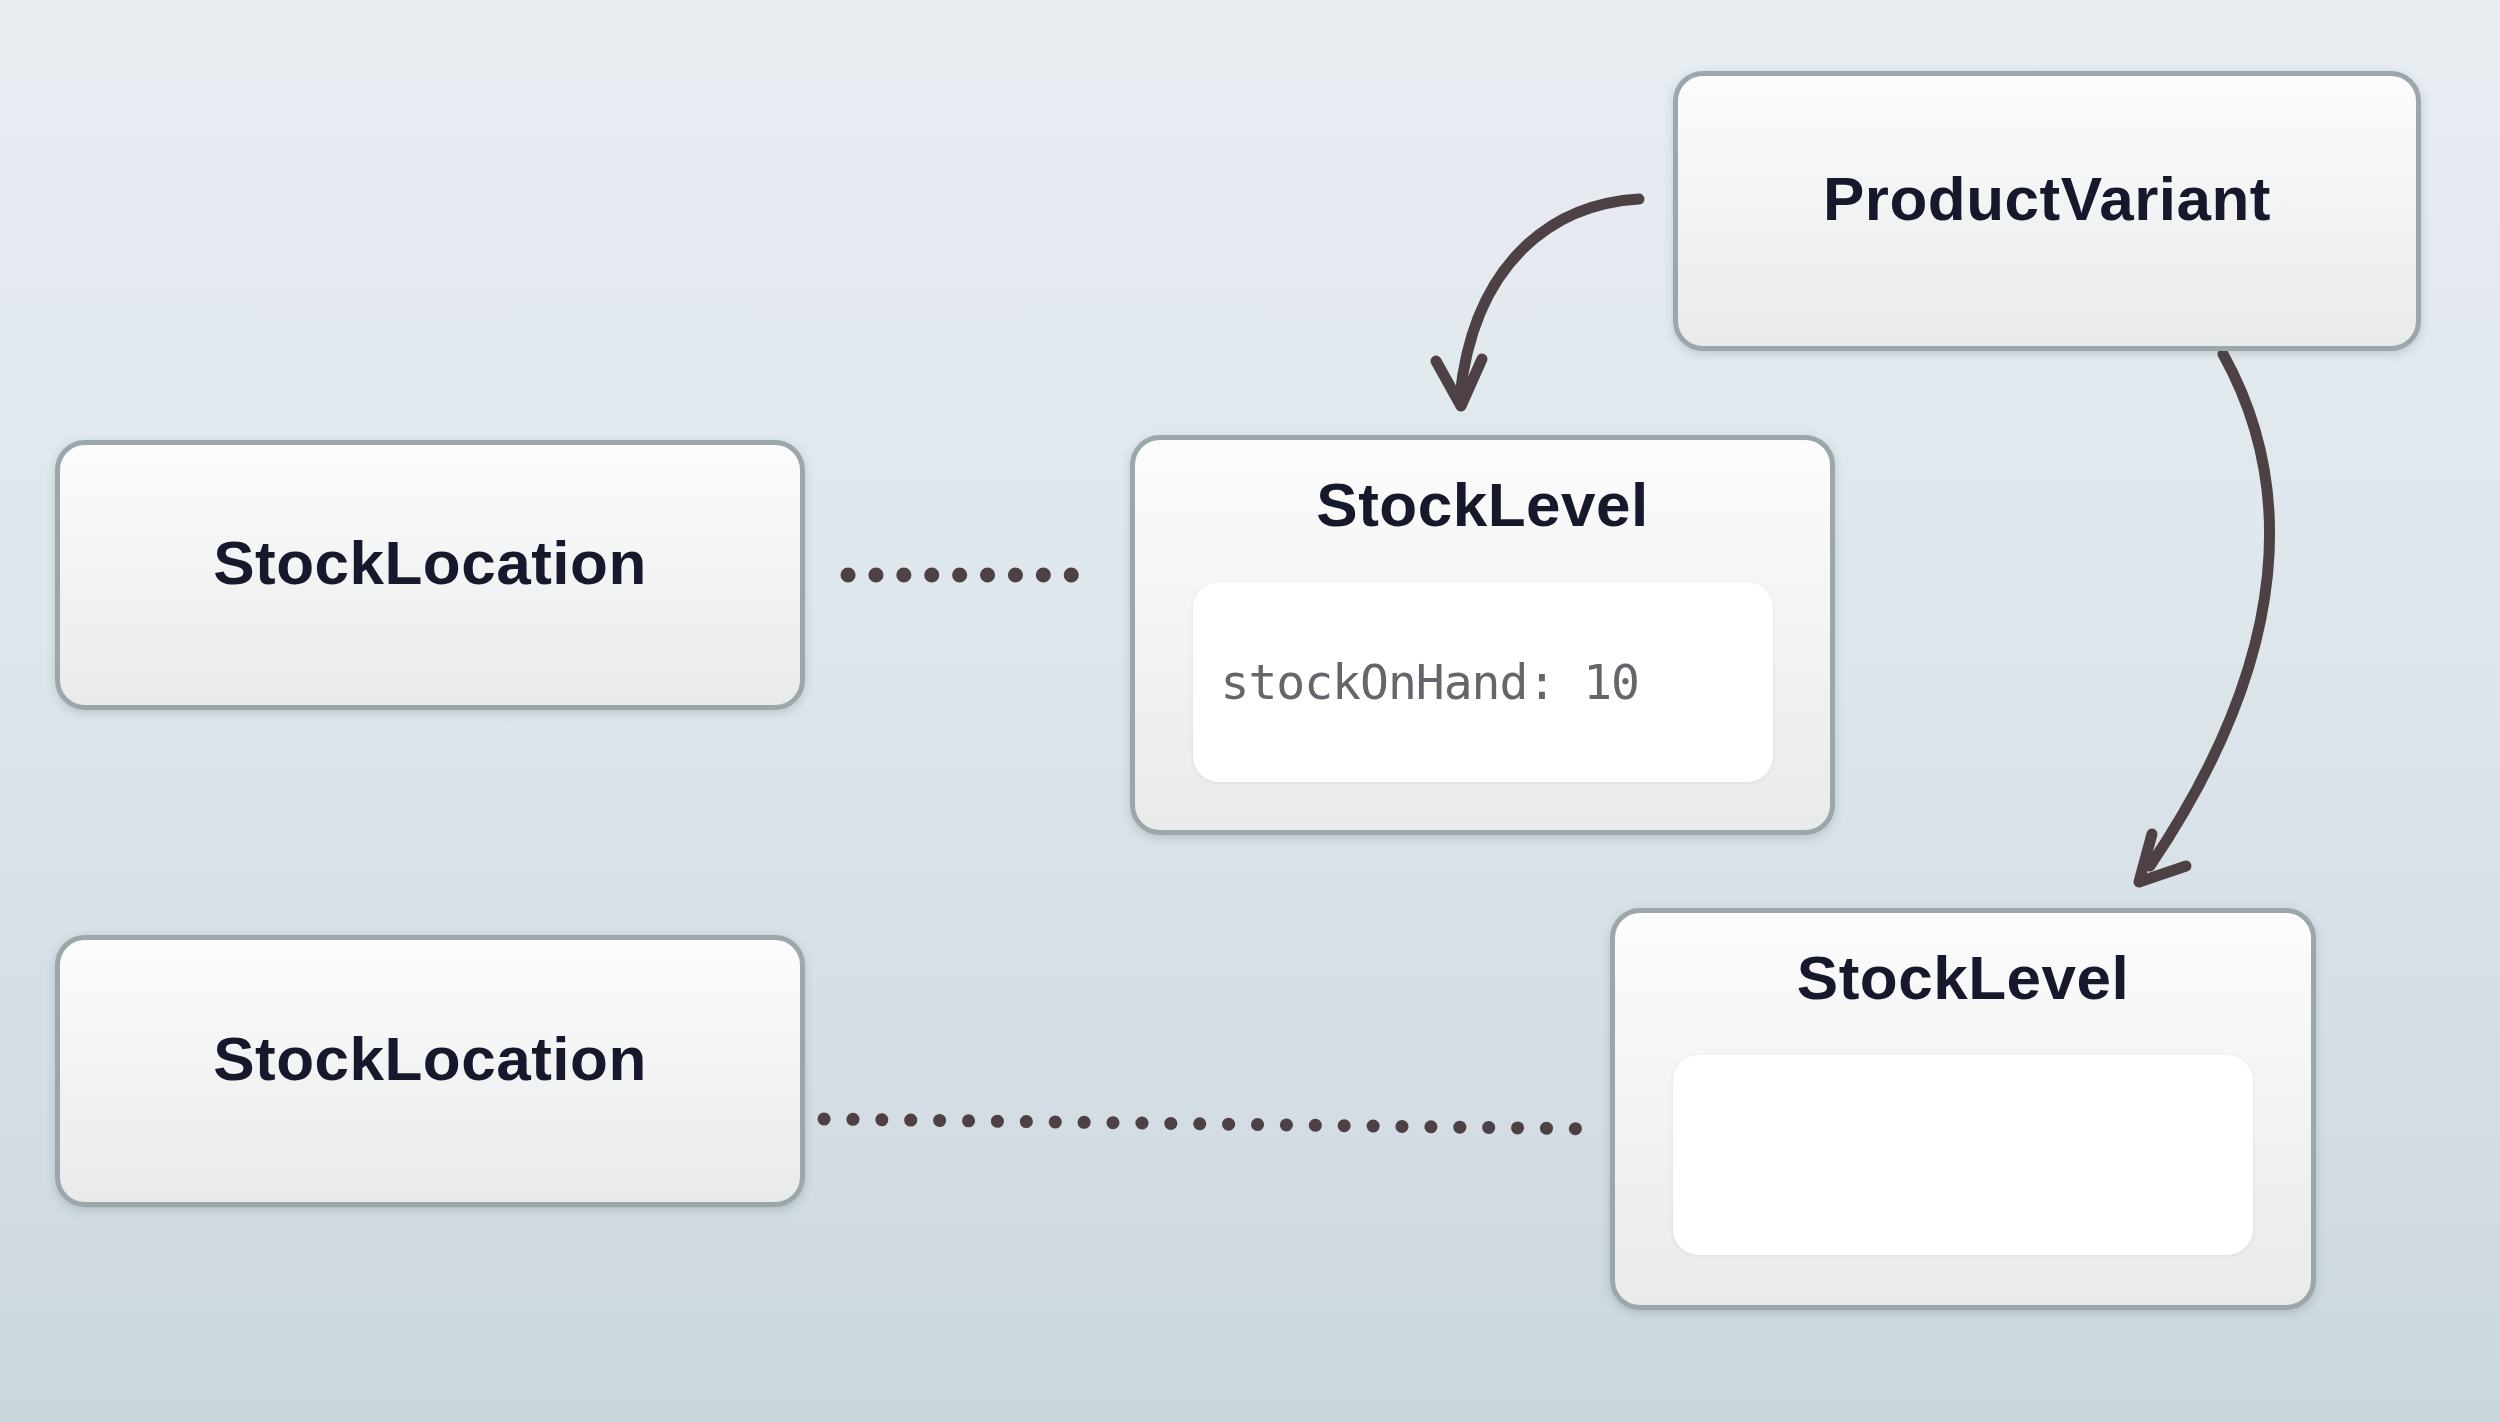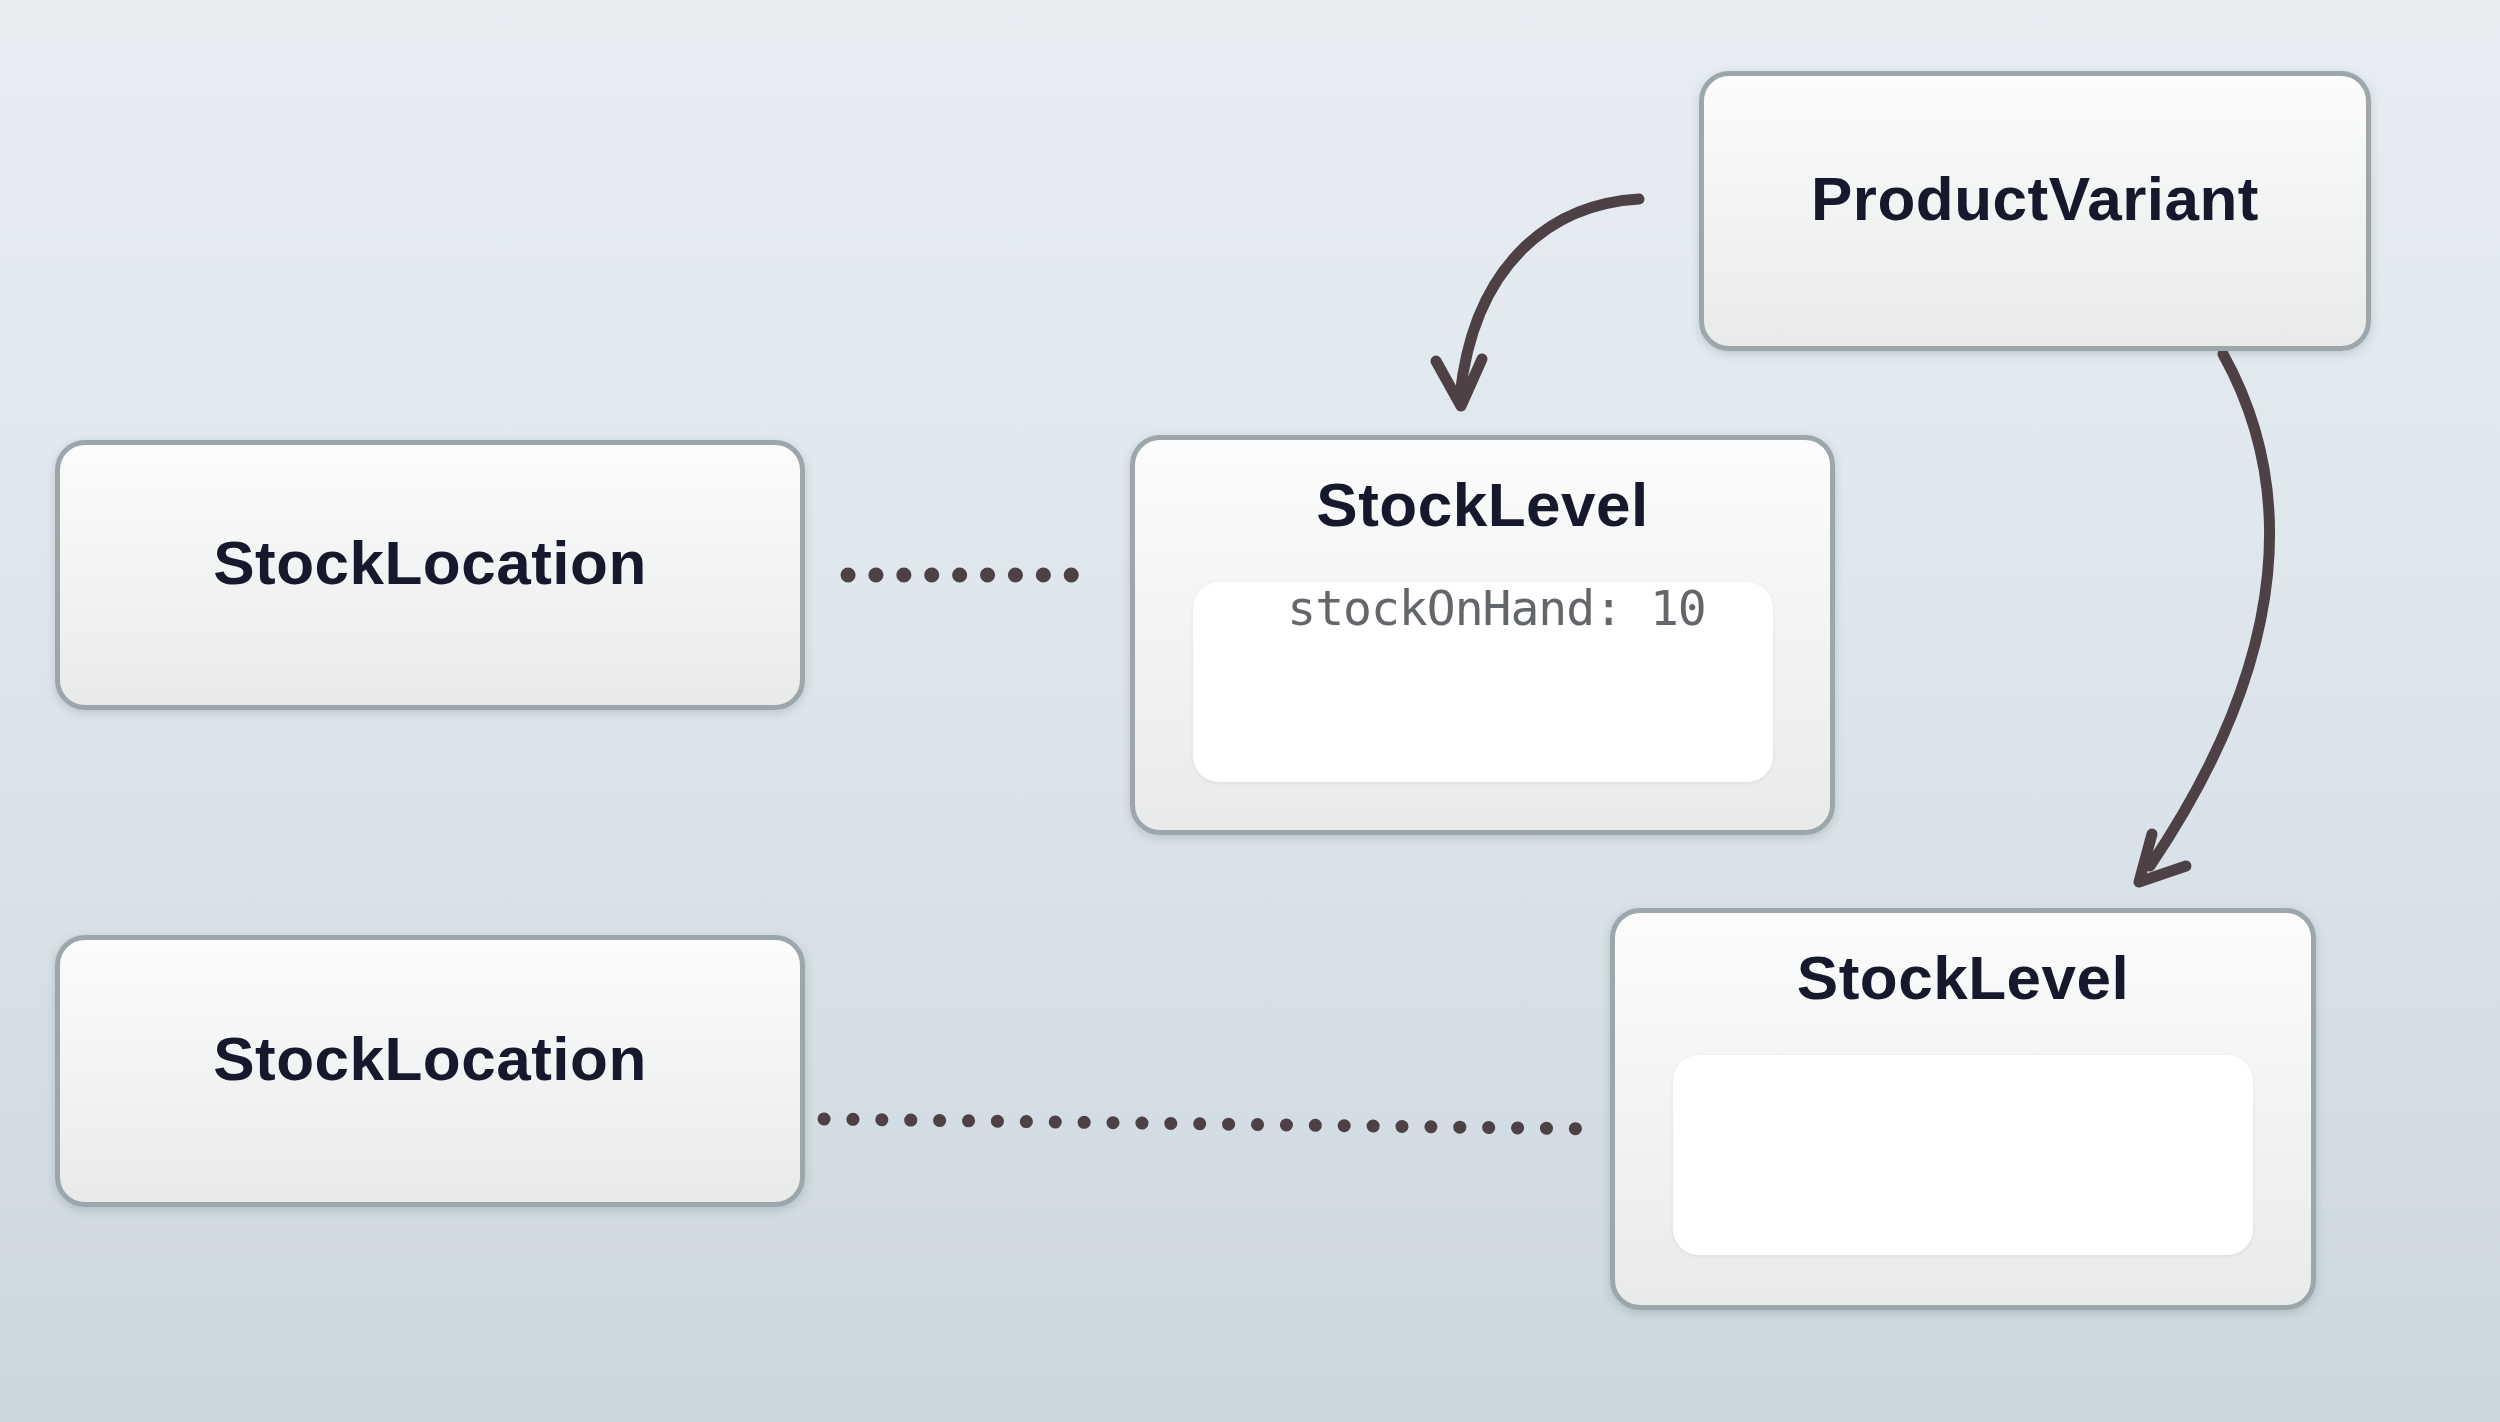--- a/index.html
+++ b/index.html
@@ -47,36 +47,36 @@
     line-height: 62px;
     color: #274b8e;
     letter-spacing: 0.5px;
     white-space: nowrap;
   }
   .entity {
     justify-content: center;
     gap: 48px;
     padding-bottom: 24px;
   }
-  .pv    { left: 1673px; top: 71px;  width: 672px; height: 280px; margin-left: 26px; }
+  .pv    { left: 1673px; top: 71px;  width: 748px; height: 280px; }
   .loc-n { left: 55px;   top: 440px; width: 750px; height: 270px; }
   .loc-s { left: 55px;   top: 935px; width: 750px; height: 272px; }
   .sl    { padding-top: 34px; }
   .sl-n  { left: 1130px; top: 435px; width: 705px; height: 400px; }
   .sl-s  { left: 1610px; top: 908px; width: 706px; height: 402px; }
   .fields {
     margin-top: 46px;
     width: 580px;
     height: 200px;
     background: #ffffff;
     border-radius: 26px;
     box-sizing: border-box;
     padding-left: 28px;
     display: flex;
-    flex-direction: row;
+    flex-direction: column;
     justify-content: center;
     gap: 40px;
     box-shadow: 0 1px 4px rgba(0, 0, 0, 0.07);
   }
   .mono {
     font-family: "DejaVu Sans Mono", monospace;
     font-size: 48px;
     line-height: 52px;
     color: #63676b;
     letter-spacing: -1px;

